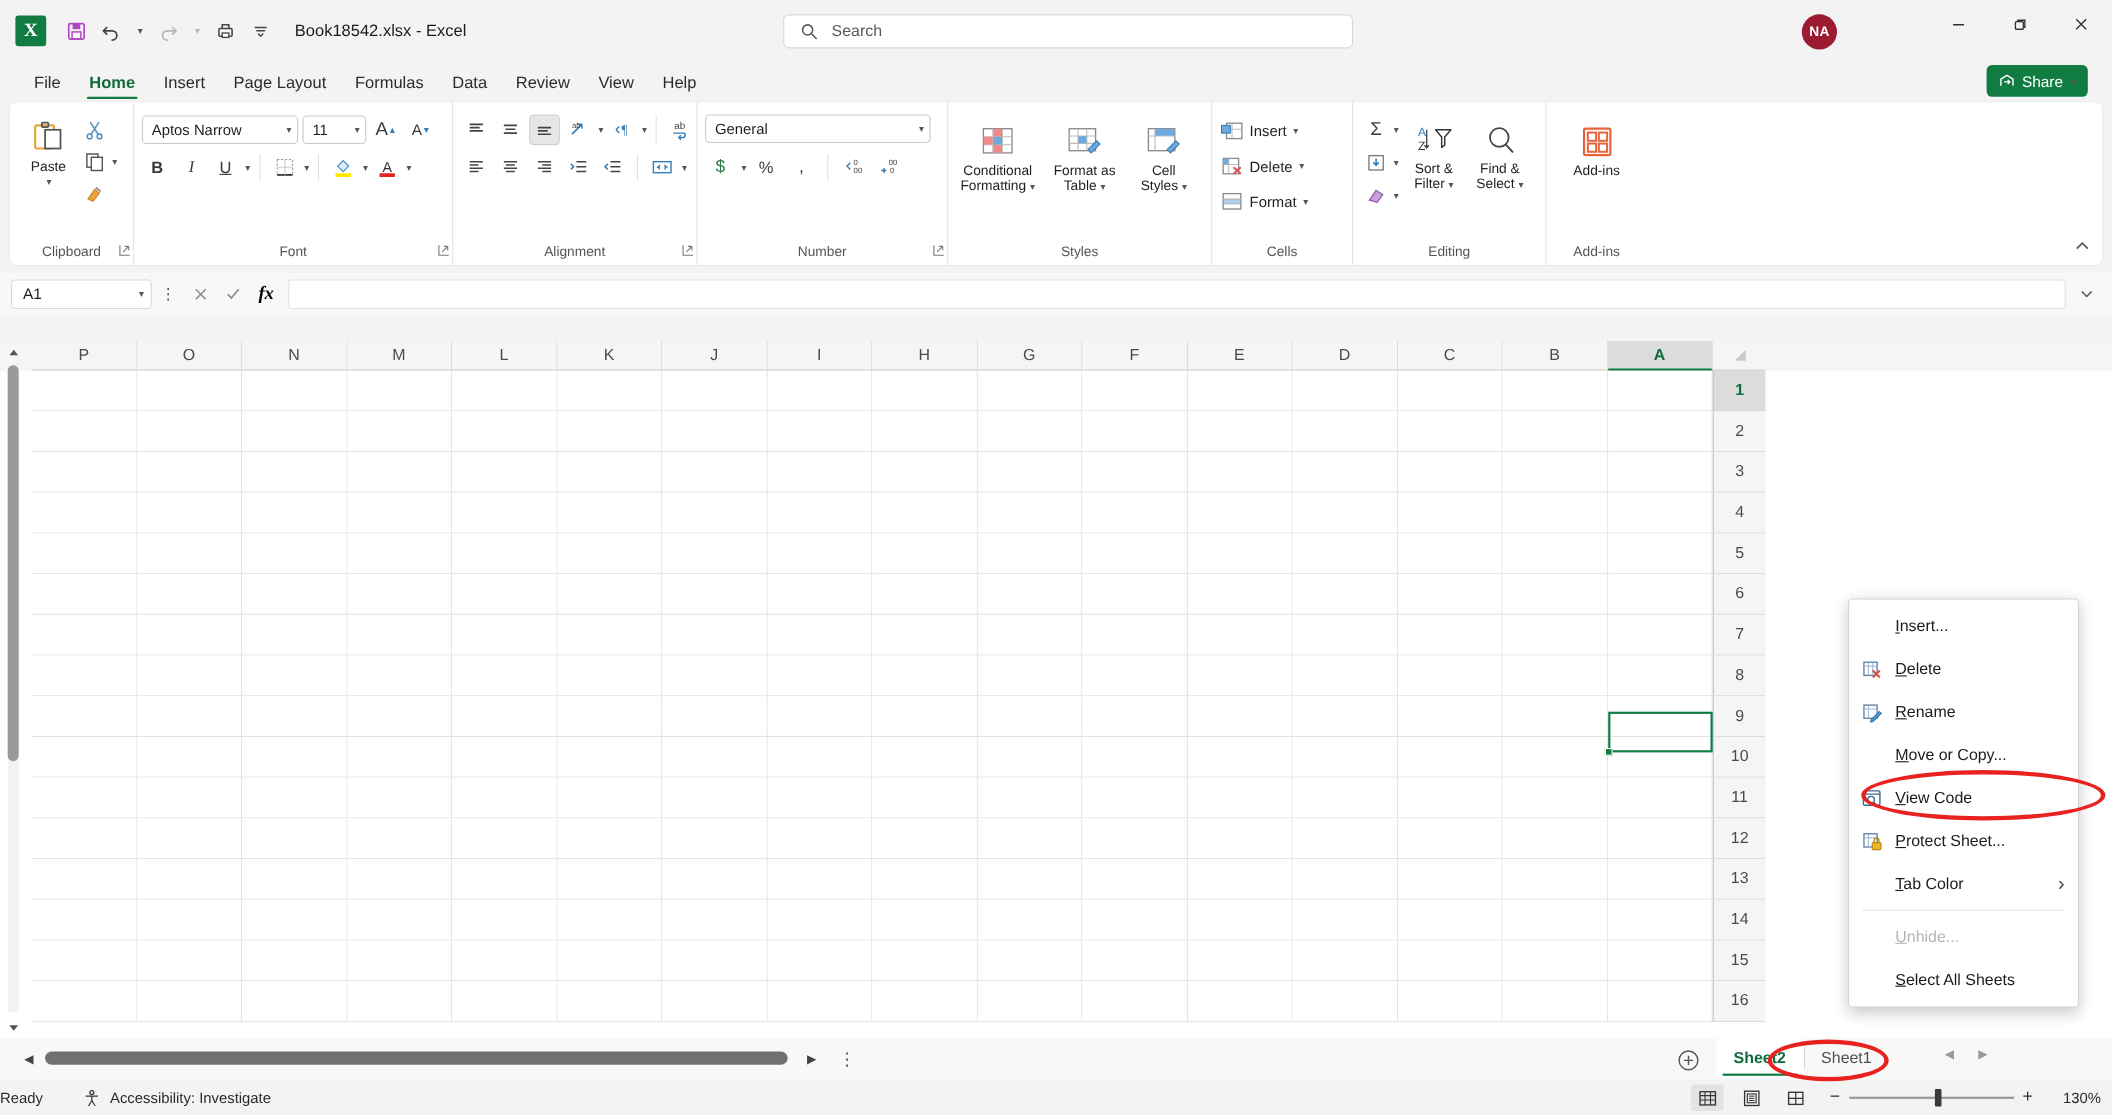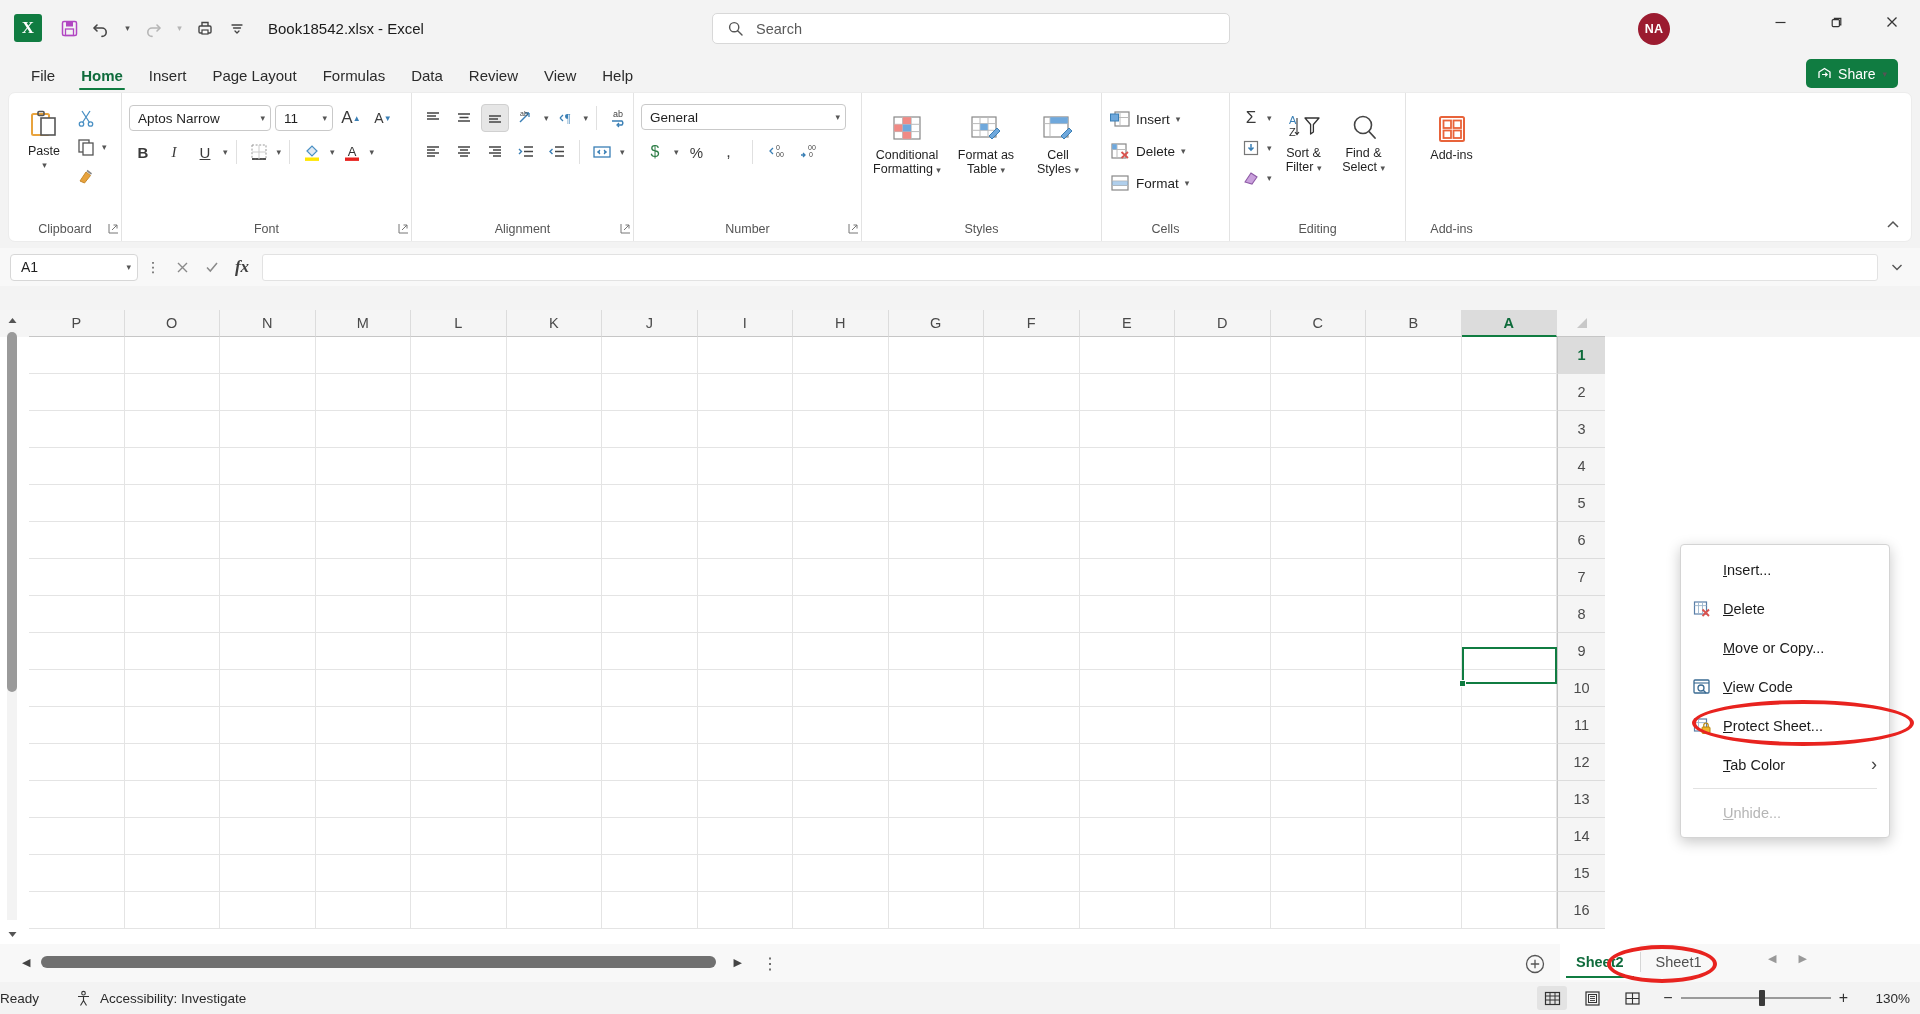--- a/index.html
+++ b/index.html
@@ -114,21 +114,21 @@
     background: #f8f8f8; display: flex; align-items: center; padding: 0 10px; gap: 6px;
   }
   .namebox {
     width: 128px; height: 27px; border: 1px solid #d7d7d7; border-radius: 4px; background: #fff;
     display: flex; align-items: center; justify-content: space-between; padding: 0 6px 0 10px;
     font-size: 14px; color: #1f1f1f;
   }
   .fb-dots { width: 18px; text-align: center; color: #555; font-size: 14px; letter-spacing: 0; }
   .fb-btns { display: flex; align-items: center; gap: 2px; }
   .fb-btn { width: 28px; height: 28px; display: flex; align-items: center; justify-content: center; color: #8a8a8a; }
-  .fx { font-family: "Liberation Serif", serif; font-style: italic; font-weight: bold; font-size: 17px; color: #404040; }
+  .fx { font-family: "Liberation Serif", serif; font-style: italic; font-weight: bold; font-size: 17px; color: #000000; }
   .fb-input {
     flex: 1; height: 27px; background: #fff; border: 1px solid #e2e2e2; border-radius: 3px;
     font-size: 14px; color: #1f1f1f; padding: 0 8px; display: flex; align-items: center;
   }
   .fb-expand { width: 26px; display: flex; align-items: center; justify-content: center; color: #555; }
 
   
   .gridwrap { position: absolute; top: 310px; left: 0; width: 1920px; height: 634px; background: #fff; }
   .colhead {
     position: absolute; top: 0; left: 0; width: 1920px; height: 27px; background: #f5f5f5;
@@ -1177,20 +1177,30 @@
         <span class="ic">
           <svg width="20" height="20" viewBox="0 0 20 20">
             <rect x="2.5" y="3" width="12" height="12" fill="none" stroke="#5a7fa8" stroke-width="1.2"></rect>
             <path d="M2.5 6.6 h12 M6.5 3 v12 M10.5 3 v12" stroke="#9bb4cc" stroke-width=".9"></path>
             <path d="M10.5 10.5 L17 17 M17 10.5 L10.5 17" stroke="#d9534f" stroke-width="1.9"></path>
           </svg>
         </span>
         <span class="lbl"><u>D</u>elete</span>
       </div>
       <div class="ctxitem">
+        <span class="ic">
+          <svg width="20" height="20" viewBox="0 0 20 20">
+            <rect x="2.5" y="3" width="12" height="12" fill="none" stroke="#5a7fa8" stroke-width="1.2"></rect>
+            <path d="M2.5 6.6 h12 M6.5 3 v12" stroke="#9bb4cc" stroke-width=".9"></path>
+            <path d="M9 16 L16.5 8.5 L18.5 10.5 L11 18 L8.5 18.5 Z" fill="#4a90c4" stroke="#2f6f9e" stroke-width=".9"></path>
+          </svg>
+        </span>
+        <span class="lbl"><u>R</u>ename</span>
+      </div>
+      <div class="ctxitem">
         <span class="ic"></span>
         <span class="lbl"><u>M</u>ove or Copy...</span>
       </div>
       <div class="ctxitem">
         <span class="ic">
           <svg width="20" height="20" viewBox="0 0 20 20">
             <rect x="2" y="3" width="15" height="13" rx="1" fill="none" stroke="#3a6b93" stroke-width="1.3"></rect>
             <path d="M2 6 h15" stroke="#3a6b93" stroke-width="1.1"></path>
             <circle cx="9" cy="11" r="3" fill="none" stroke="#3a6b93" stroke-width="1.3"></circle>
             <path d="M11.3 13.3 L14 16" stroke="#3a6b93" stroke-width="1.5"></path>
@@ -1212,17 +1222,21 @@
       <div class="ctxitem">
         <span class="ic"></span>
         <span class="lbl"><u>T</u>ab Color</span>
         <span class="submark" style="font-size: 18px;">›</span>
       </div>
       <div class="ctxsep"></div>
       <div class="ctxitem disabled">
         <span class="ic"></span>
         <span class="lbl"><u>U</u>nhide...</span>
       </div>
+      <div class="ctxitem">
+        <span class="ic"></span>
+        <span class="lbl"><u>S</u>elect All Sheets</span>
+      </div>
     </div>
 
   <div class="redellipse" style="left:1692px;top:700px;width:222px;height:46px"></div>
   <div class="redellipse" style="left:1607px;top:945px;width:110px;height:38px"></div>
 </div>
 
 </body></html>

